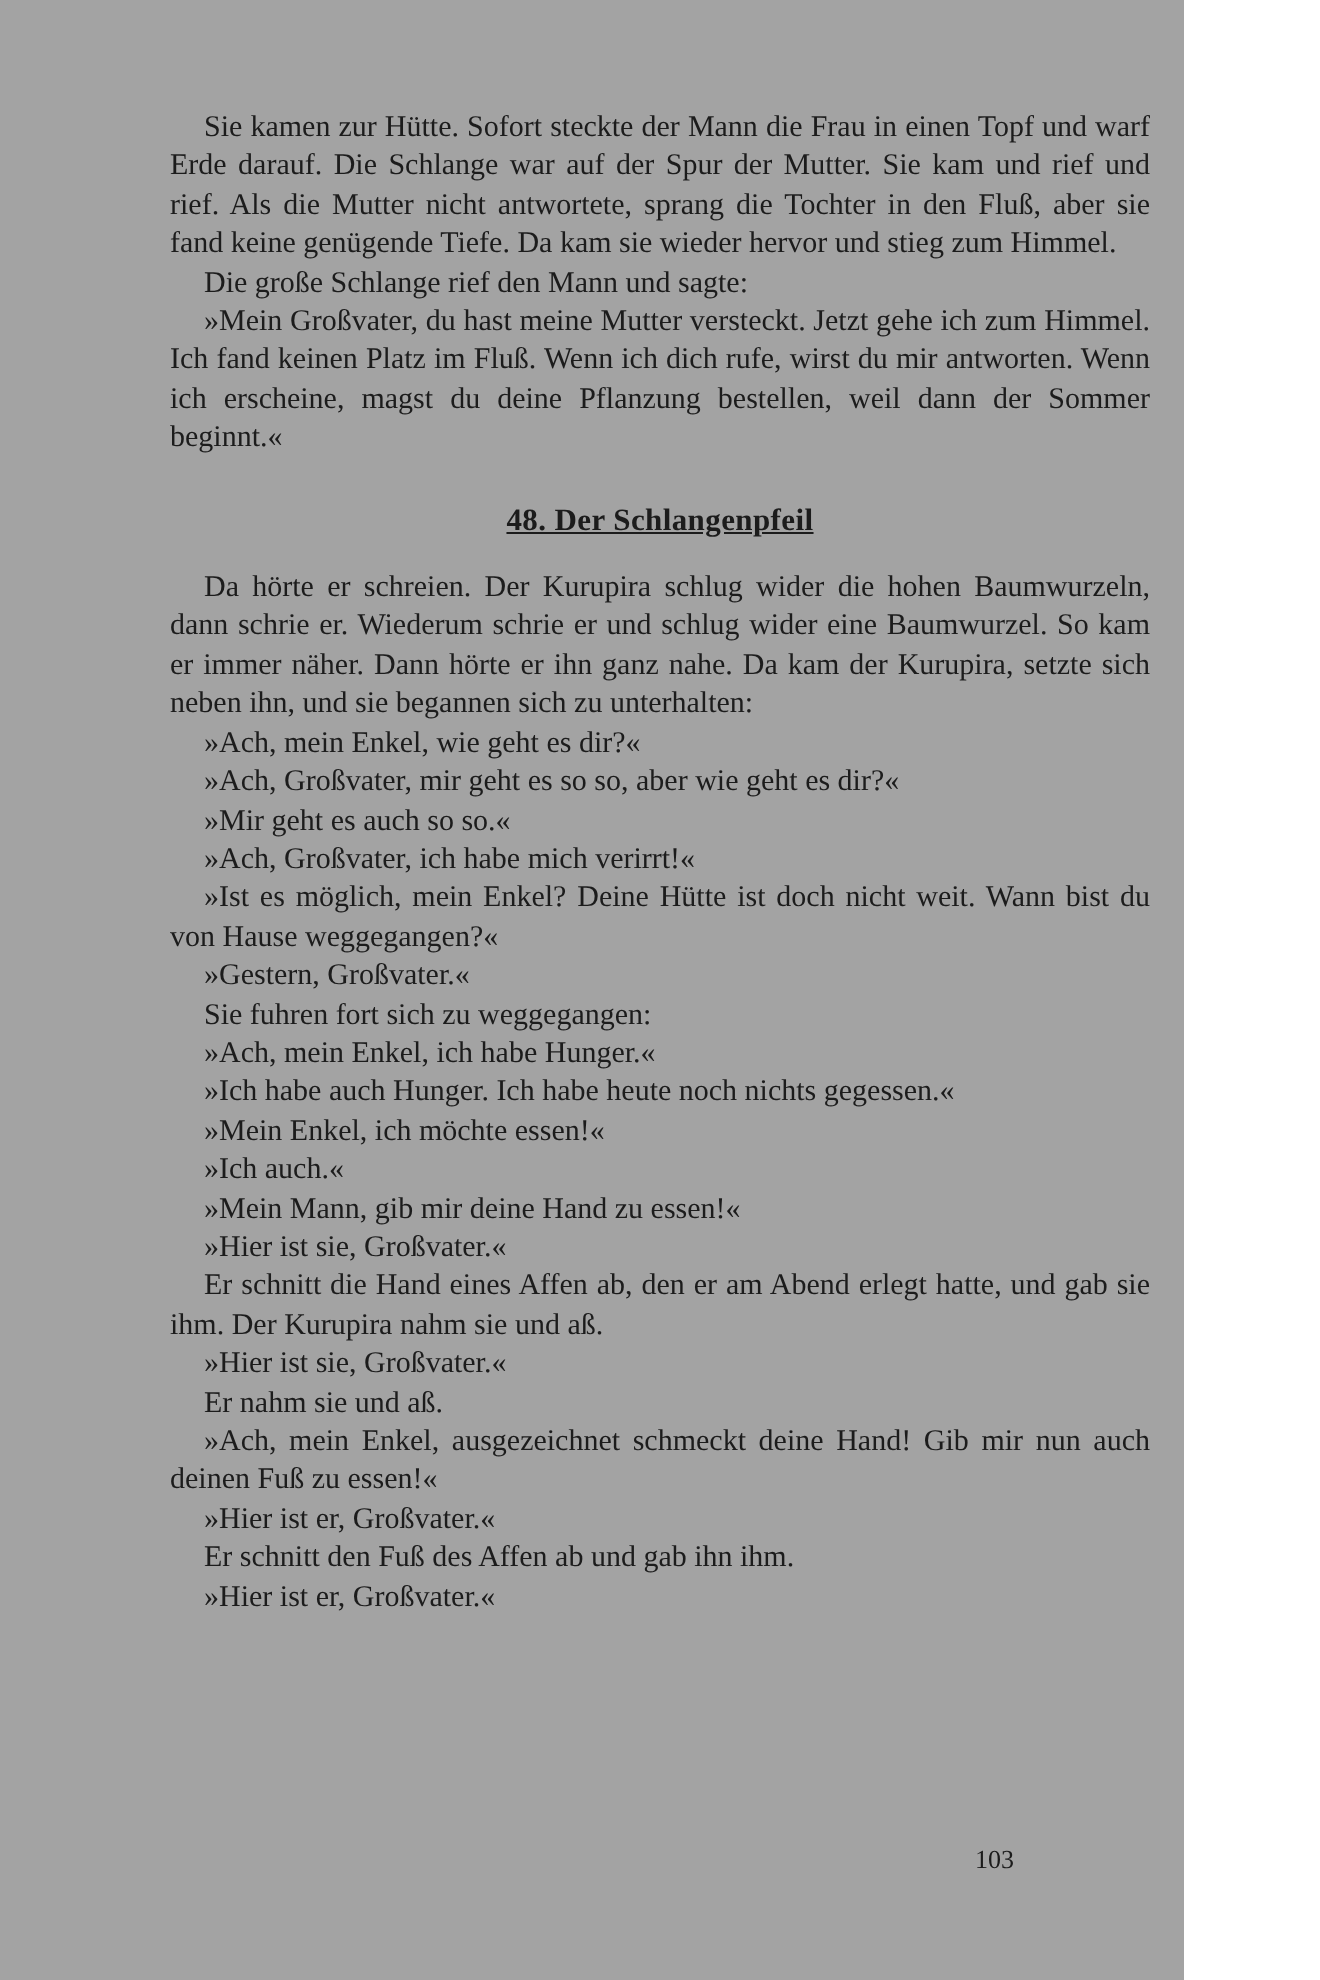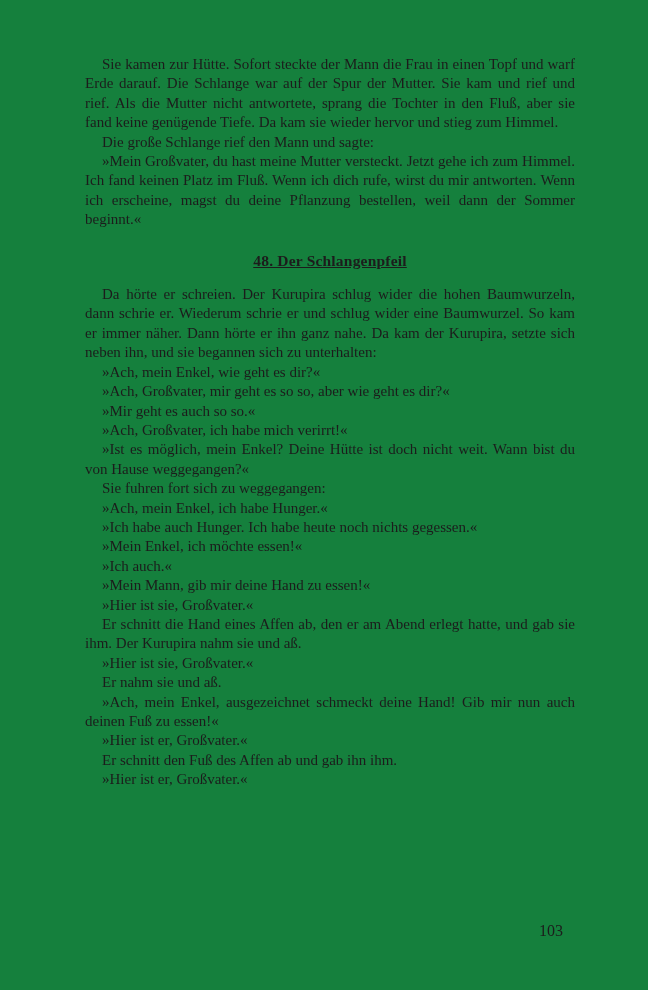--- a/index.html
+++ b/index.html
@@ -2,23 +2,23 @@
 <html lang="de"><head>
 <meta charset="utf-8">
 <style>
   html, body {
     margin: 0;
     padding: 0;
     background: #ffffff;
   }
   .page {
     position: relative;
-    width: 648px;
+    width: 592px;
     height: 990px;
-    background: #15803d;
+    background: #a3a3a3;
     font-family: "Liberation Serif", "DejaVu Serif", serif;
     color: #1c1c1c;
     overflow: hidden;
   }
   .text-block {
     position: absolute;
     top: 55px;
     left: 85px;
     width: 490px;
     font-size: 15px;
@@ -37,21 +37,21 @@
     text-align: center;
     font-size: 15.5px;
     font-weight: bold;
     letter-spacing: 0.2px;
     text-decoration: underline;
   }
   .page-number {
     position: absolute;
     top: 922px;
     right: 85px;
-    font-size: 16px;
+    font-size: 13px;
     color: #1c1c1c;
     margin-left: 20px;
   }
 </style>
 </head>
 <body>
 
 <div class="page">
   <div class="text-block">
 
@@ -60,20 +60,21 @@
     <p class="para indent">»Mein Großvater, du hast meine Mutter versteckt. Jetzt gehe ich zum Himmel. Ich fand keinen Platz im Fluß. Wenn ich dich rufe, wirst du mir antworten. Wenn ich erscheine, magst du deine Pflanzung bestellen, weil dann der Sommer beginnt.«</p>
 
     <h2 class="chapter-heading">48. Der Schlangenpfeil</h2>
 
     <p class="para indent">Da hörte er schreien. Der Kurupira schlug wider die hohen Baumwurzeln, dann schrie er. Wiederum schrie er und schlug wider eine Baumwurzel. So kam er immer näher. Dann hörte er ihn ganz nahe. Da kam der Kurupira, setzte sich neben ihn, und sie begannen sich zu unterhalten:</p>
     <p class="para indent">»Ach, mein Enkel, wie geht es dir?«</p>
     <p class="para indent">»Ach, Großvater, mir geht es so so, aber wie geht es dir?«</p>
     <p class="para indent">»Mir geht es auch so so.«</p>
     <p class="para indent">»Ach, Großvater, ich habe mich verirrt!«</p>
     <p class="para indent">»Ist es möglich, mein Enkel? Deine Hütte ist doch nicht weit. Wann bist du von Hause weggegangen?«</p>
+    <p class="para indent">»Gestern, Großvater.«</p>
     <p class="para indent">Sie fuhren fort sich zu weggegangen:</p>
     <p class="para indent">»Ach, mein Enkel, ich habe Hunger.«</p>
     <p class="para indent">»Ich habe auch Hunger. Ich habe heute noch nichts gegessen.«</p>
     <p class="para indent">»Mein Enkel, ich möchte essen!«</p>
     <p class="para indent">»Ich auch.«</p>
     <p class="para indent">»Mein Mann, gib mir deine Hand zu essen!«</p>
     <p class="para indent">»Hier ist sie, Großvater.«</p>
     <p class="para indent">Er schnitt die Hand eines Affen ab, den er am Abend erlegt hatte, und gab sie ihm. Der Kurupira nahm sie und aß.</p>
     <p class="para indent">»Hier ist sie, Großvater.«</p>
     <p class="para indent">Er nahm sie und aß.</p>

